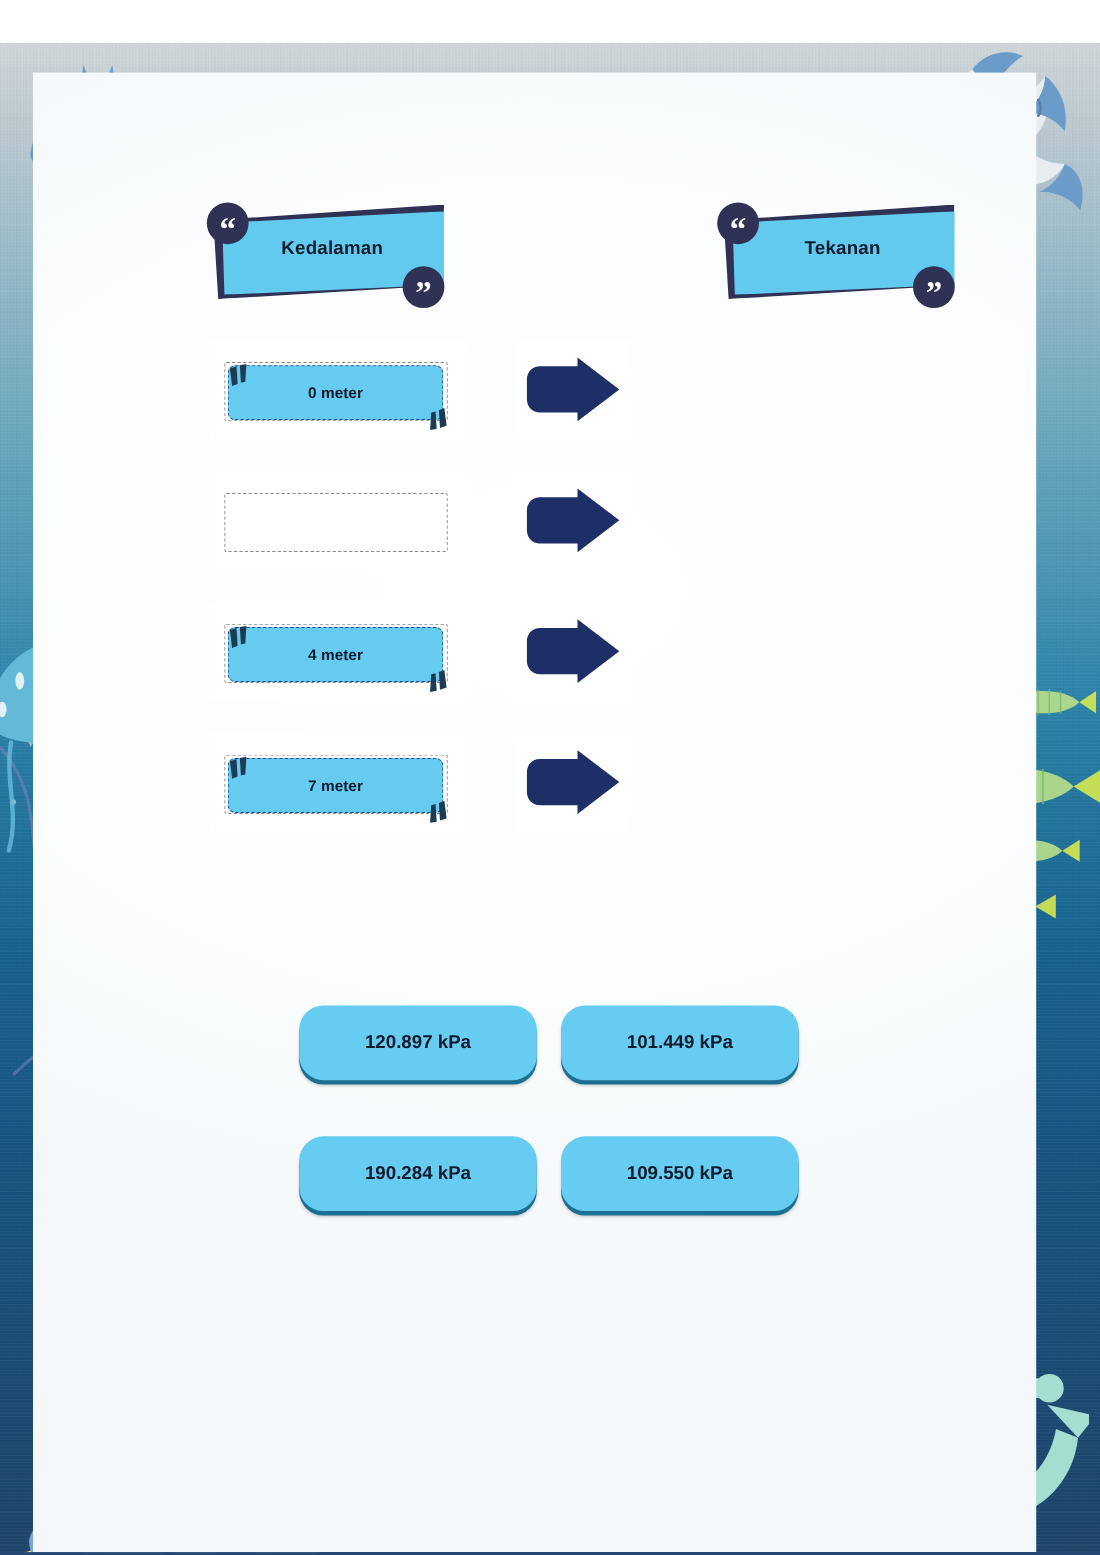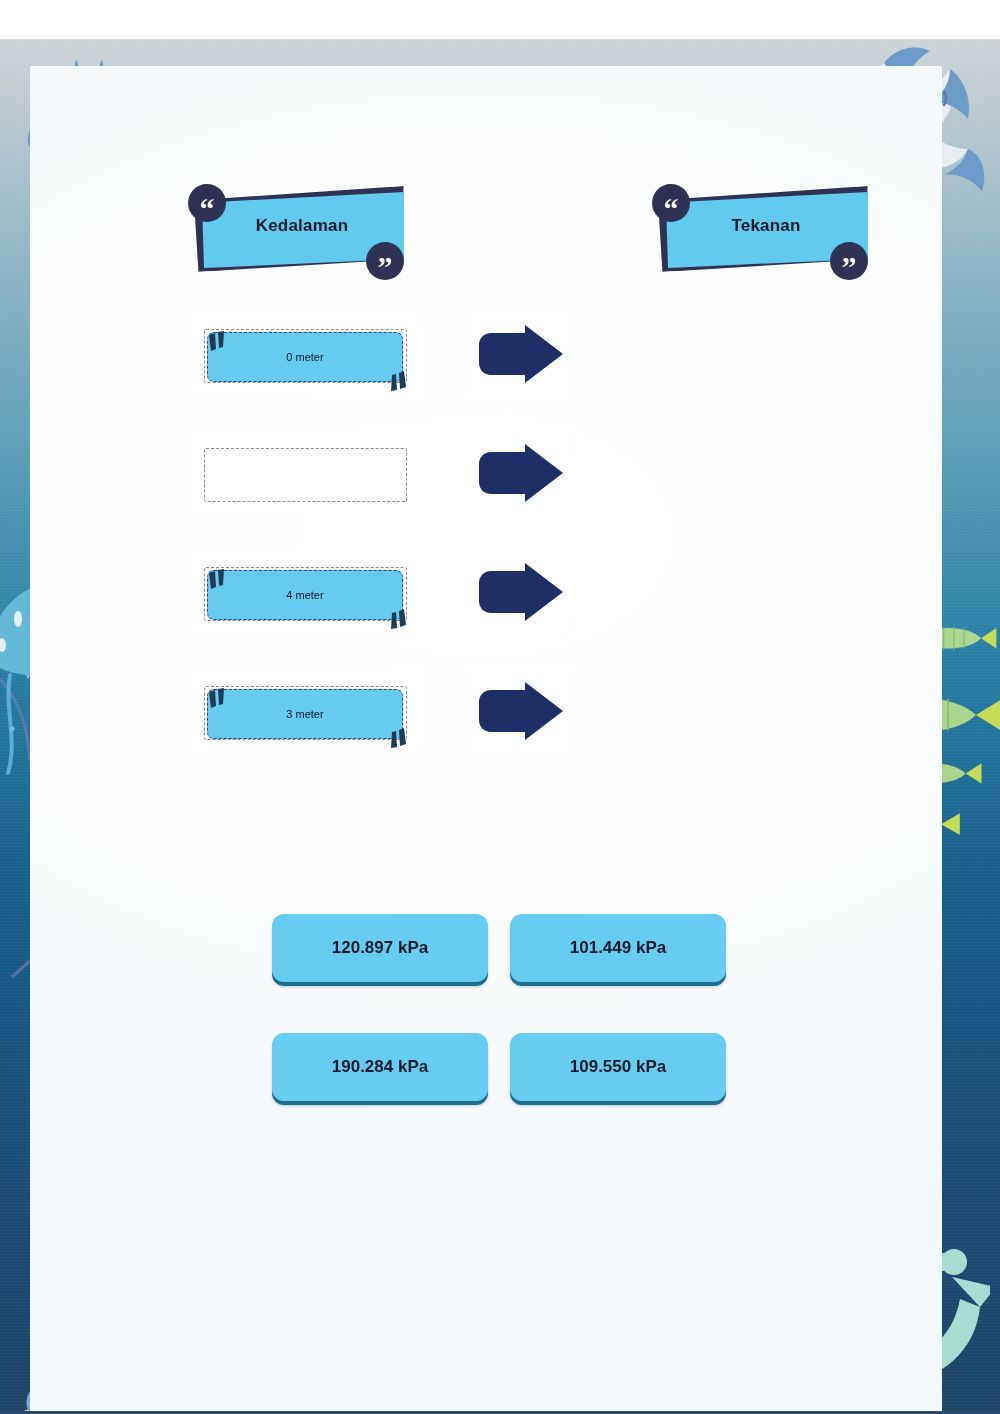--- a/index.html
+++ b/index.html
@@ -105,38 +105,38 @@
   
   .depth-row { position: absolute; left: 191px; width: 232px; height: 88px; background: #ffffff; }
   .drop-slot {
     position: absolute; left: 13px; top: 19px; width: 203px; height: 54px;
     border: 1px dashed #8a8a8a; border-radius: 2px;
   }
   .depth-chip {
     position: absolute; left: 16px; top: 22px; width: 196px; height: 50px;
     background: #65cbf0; border: 1px dashed #1b4f8a; border-radius: 7px;
     display: flex; align-items: center; justify-content: center;
-    font-size: 11px; font-weight: normal; color: #10192c;
+    font-size: 14px; font-weight: bold; color: #10192c;
   }
   
   .tick-tl, .tick-br { position: absolute; width: 26px; height: 26px; }
   .tick-tl { left: -1px; top: -4px; }
   .tick-br { right: -6px; bottom: -12px; }
 
   
   .arrow-box {
     position: absolute; left: 470px; width: 102px; height: 88px;
     background: #ffffff; display: flex; align-items: center; justify-content: center;
   }
 
   
   .pcard {
     position: absolute; width: 216px; height: 68px;
     background: #67ccf1;
-    border-radius: 12px;
+    border-radius: 22px;
     box-shadow: 0 4px 0 0 #1d6f91, 0 5px 3px rgba(0,0,0,.18);
     display: flex; align-items: center; justify-content: center;
     font-size: 17px; font-weight: bold; color: #101a2c;
   }
 </style>
 </head>
 <body>
 
 <div class="page">
   <div class="bg-noise"></div>
@@ -363,21 +363,21 @@
   </div>
   <div class="depth-row" style="top:628px">
     <div class="drop-slot"></div>
     <div class="depth-chip">
       <svg class="tick-tl" viewBox="0 0 26 26">
           <g fill="#1f3b54">
             <path d="M4 22 L2 6 L8 4 L9 20 Z"></path>
             <path d="M12 19 L11 3 L17 2 L16 18 Z"></path>
           </g>
         </svg>
-      <span>3 meter</span>
+      <span>7 meter</span>
       <svg class="tick-br" viewBox="0 0 26 26">
           <g fill="#1f3b54">
             <path d="M22 4 L24 20 L18 22 L17 6 Z"></path>
             <path d="M14 7 L15 23 L9 24 L10 8 Z"></path>
           </g>
         </svg>
     </div>
   </div>
 
   <div class="arrow-box" style="top:271px">

